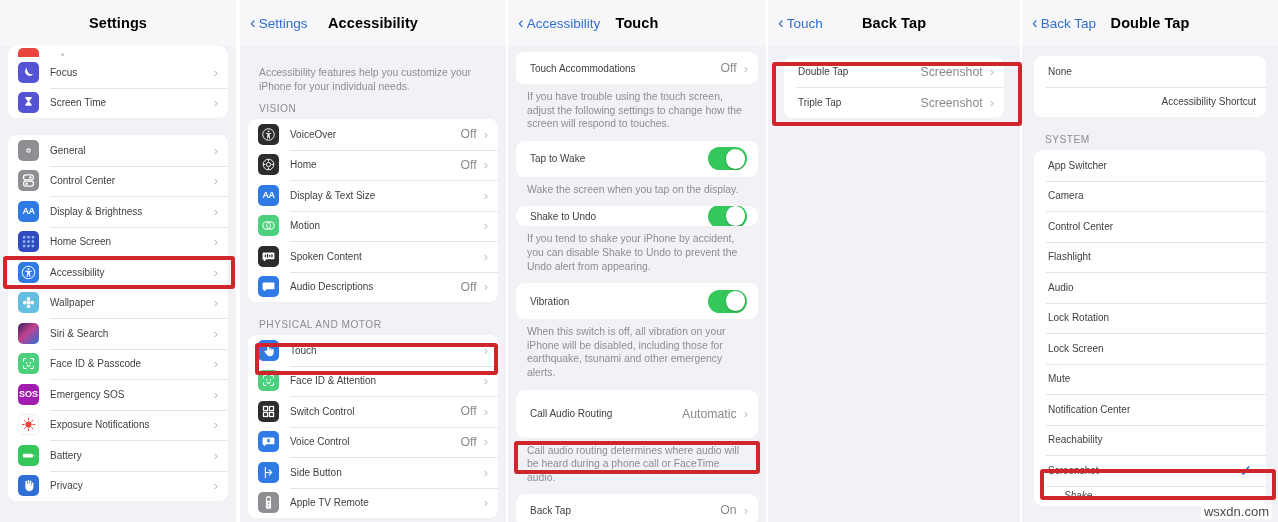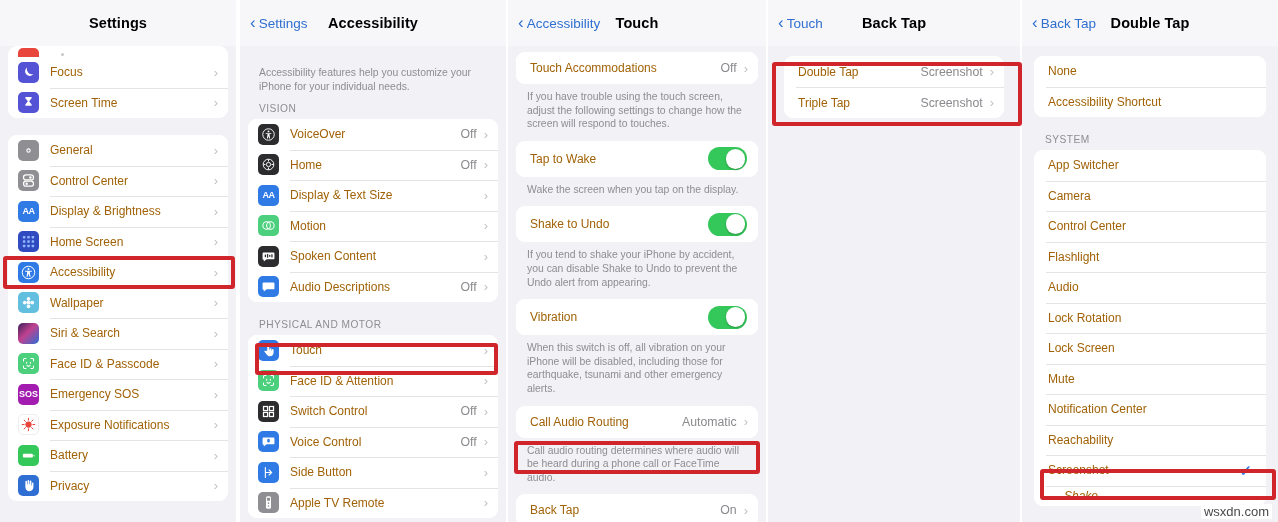--- a/index.html
+++ b/index.html
@@ -94,22 +94,22 @@
     display: flex;
     align-items: center;
     justify-content: center;
     font-size: 9px;
     color: #fff;
     font-weight: bold;
     overflow: hidden;
     position: relative;
   }
   .row .lbl {
-    font-size: 12px;
-    color: #a16207;
+    font-size: 10px;
+    color: #404040;
     flex: 1;
     white-space: nowrap;
     overflow: hidden;
   }
   .row .val {
     font-size: 12.3px;
     color: #8a8a8e;
     margin-right: 7px;
     white-space: nowrap;
   }
@@ -633,39 +633,39 @@
       <div class="group">
         <div class="row noicon" style="height:36px;padding-left:14px;padding-right:11px;">
           <div class="lbl">Tap to Wake</div>
           <div class="toggle"></div>
         </div>
       </div>
       <div class="foot">Wake the screen when you tap on the display.</div>
 
       <div class="gap sm"></div>
       <div class="group">
-        <div class="row noicon" style="height:36px;padding-left:14px;padding-right:11px;border-radius:8px;">
+        <div class="row noicon" style="height:20px;padding-left:14px;padding-right:11px;border-radius:8px;">
           <div class="lbl">Shake to Undo</div>
           <div class="toggle"></div>
         </div>
       </div>
       <div class="foot">If you tend to shake your iPhone by accident, you can disable Shake to Undo to prevent the Undo alert from appearing.</div>
 
       <div class="gap sm"></div>
       <div class="group">
         <div class="row noicon" style="height:36px;padding-left:14px;padding-right:11px;">
           <div class="lbl">Vibration</div>
           <div class="toggle"></div>
         </div>
       </div>
       <div class="foot">When this switch is off, all vibration on your iPhone will be disabled, including those for earthquake, tsunami and other emergency alerts.</div>
 
       <div class="gap sm"></div>
       <div class="group">
-        <div class="row noicon" style="height:32px;padding-left:14px;">
+        <div class="row noicon" style="height:48px;padding-left:14px;">
           <div class="lbl">Call Audio Routing</div>
           <div class="val">Automatic</div>
           <div class="chev">›</div>
         </div>
       </div>
       <div class="foot">Call audio routing determines where audio will be heard during a phone call or FaceTime audio.</div>
 
       <div class="gap sm"></div>
       <div class="group">
         <div class="row noicon" style="height:32px;padding-left:14px;">
@@ -710,21 +710,21 @@
         <span>Back Tap</span>
       </div>
       <div class="title">Double Tap</div>
     </div>
     <div class="body">
       <div class="gap sm"></div>
       <div class="group" style="margin:0 12px;">
         <div class="row noicon" style="height:30.5px;padding-left:14px;">
           <div class="lbl">None</div>
         </div>
-        <div class="row noicon" style="height:30.5px;padding-left:14px;">
+        <div class="row noicon" style="height:30.5px;padding-left:14px;text-align:right;">
           <div class="lbl">Accessibility Shortcut</div>
         </div>
       </div>
 
       <div class="gap"></div>
       <div class="hdr" style="padding-left:23px;">SYSTEM</div>
       <div class="group" style="margin:0 12px;">
         <div class="row noicon" style="height:30.5px;padding-left:14px;padding-right:14px;">
           <div class="lbl">App Switcher</div>
         </div>

